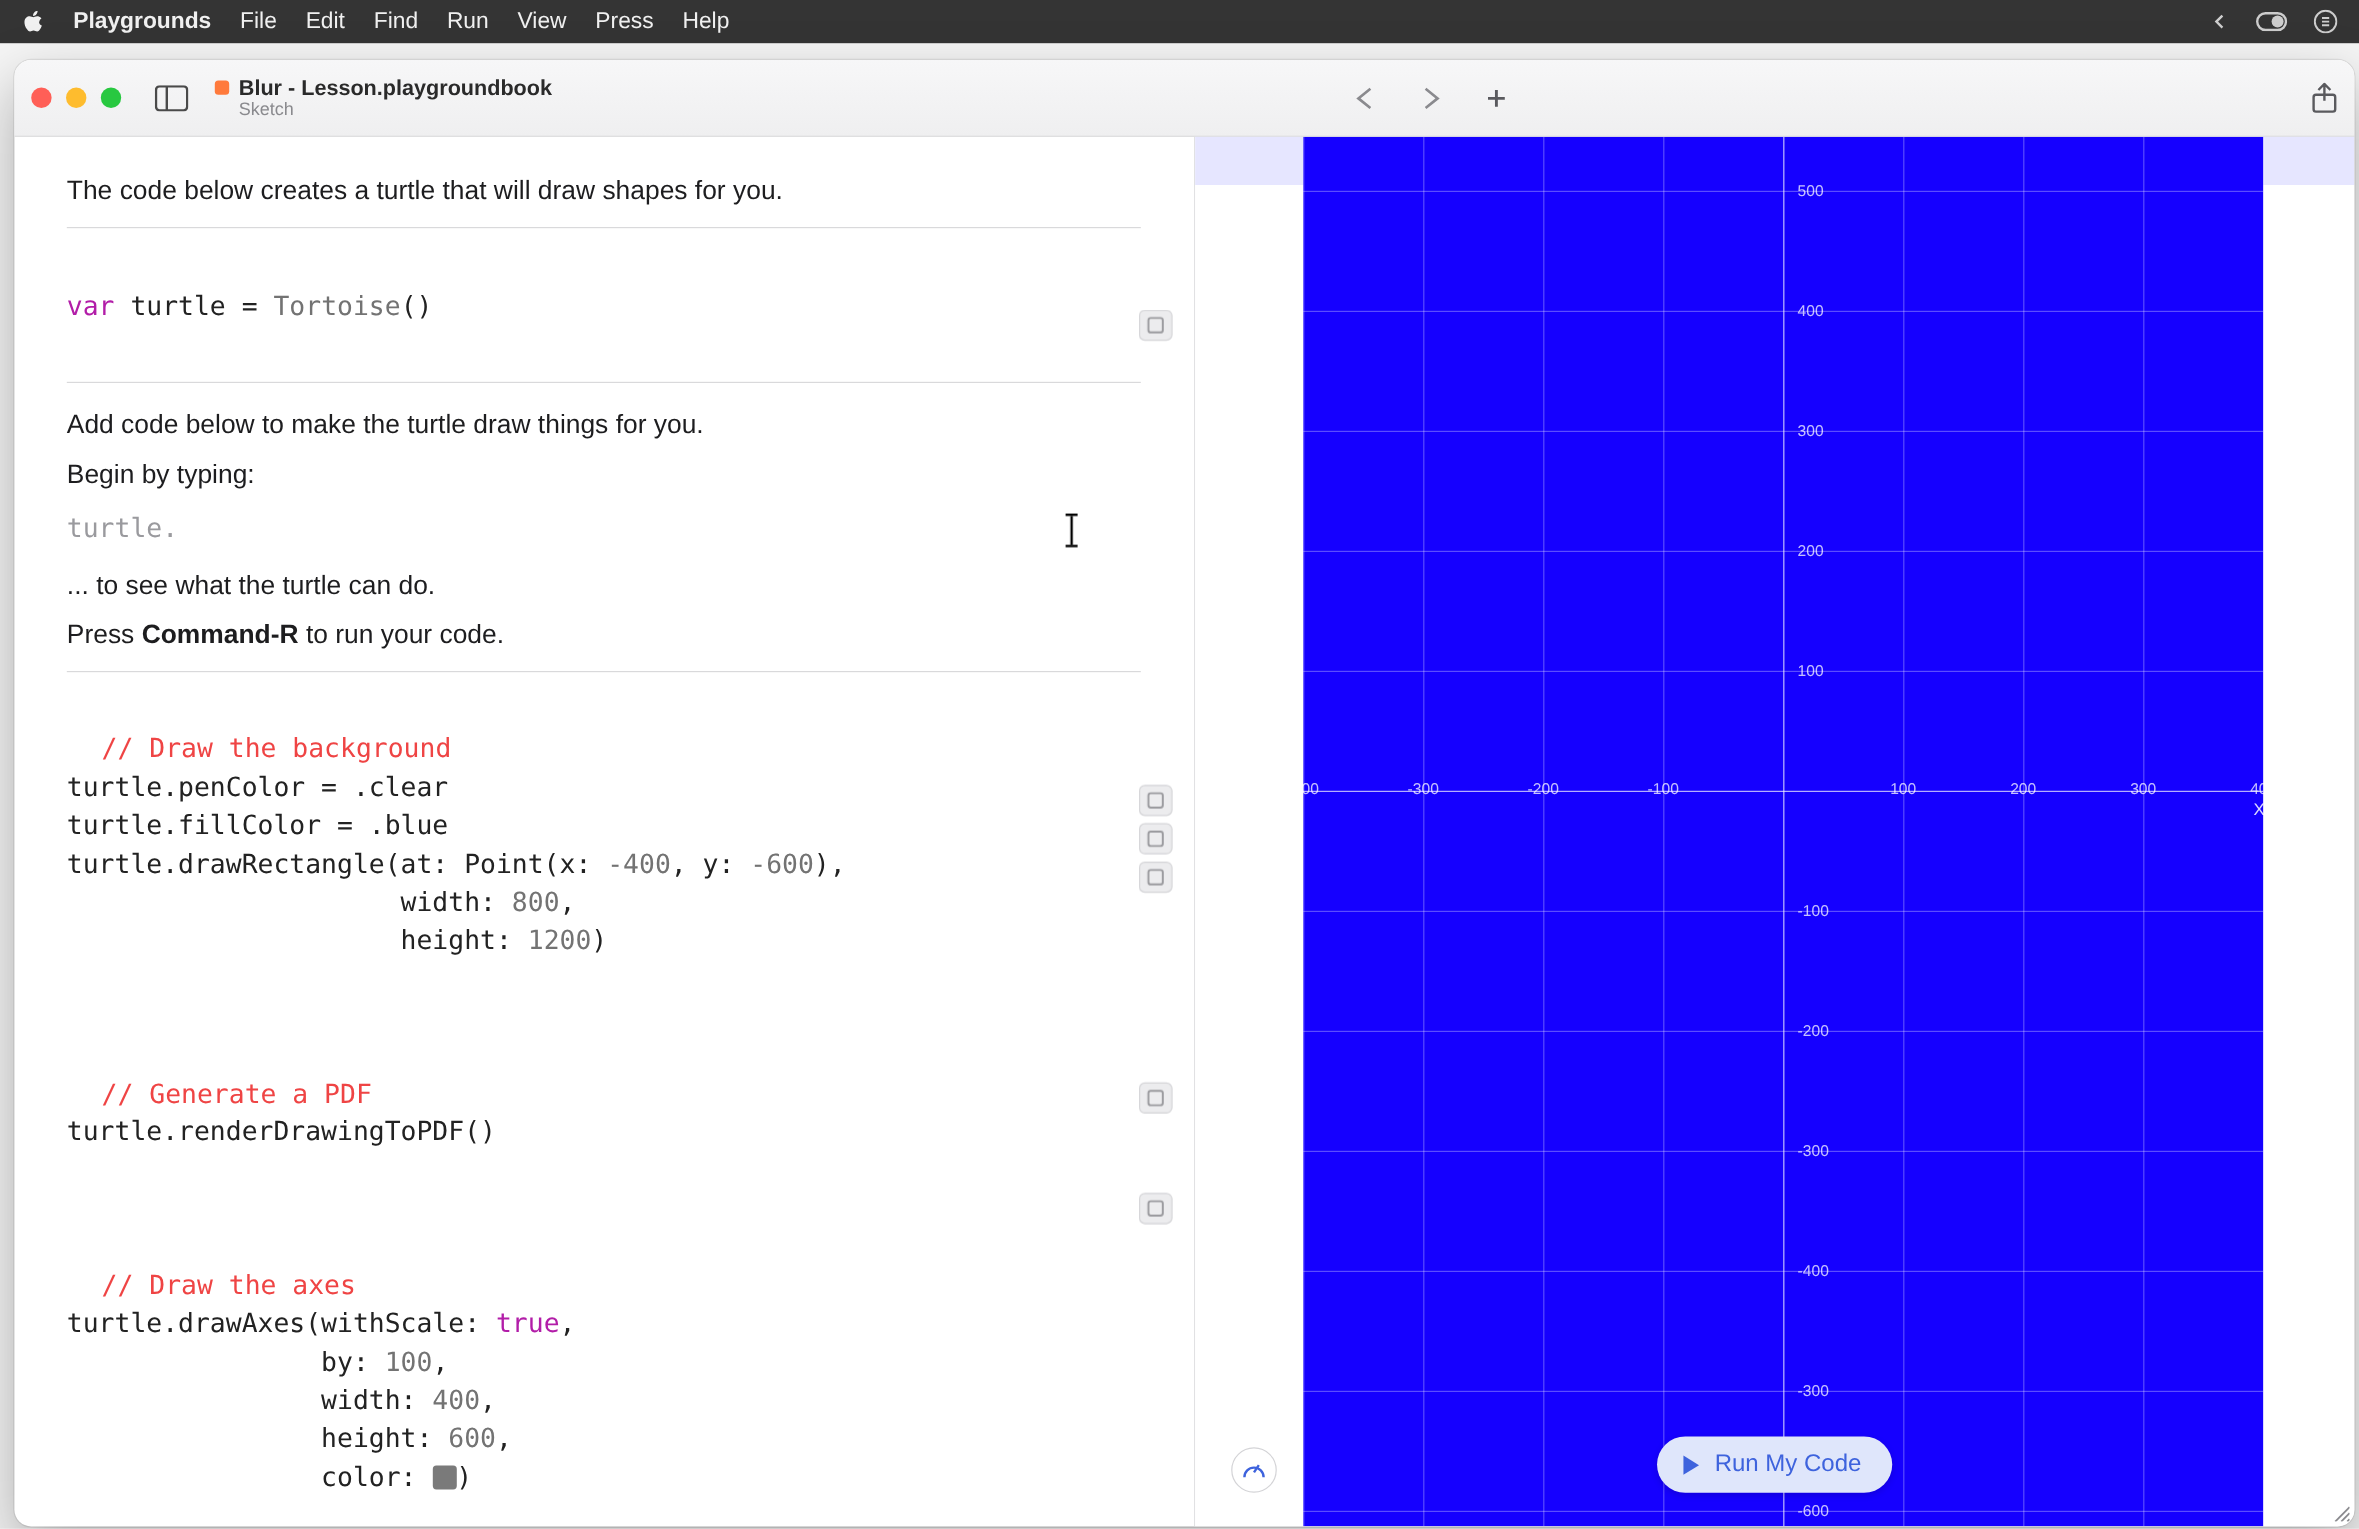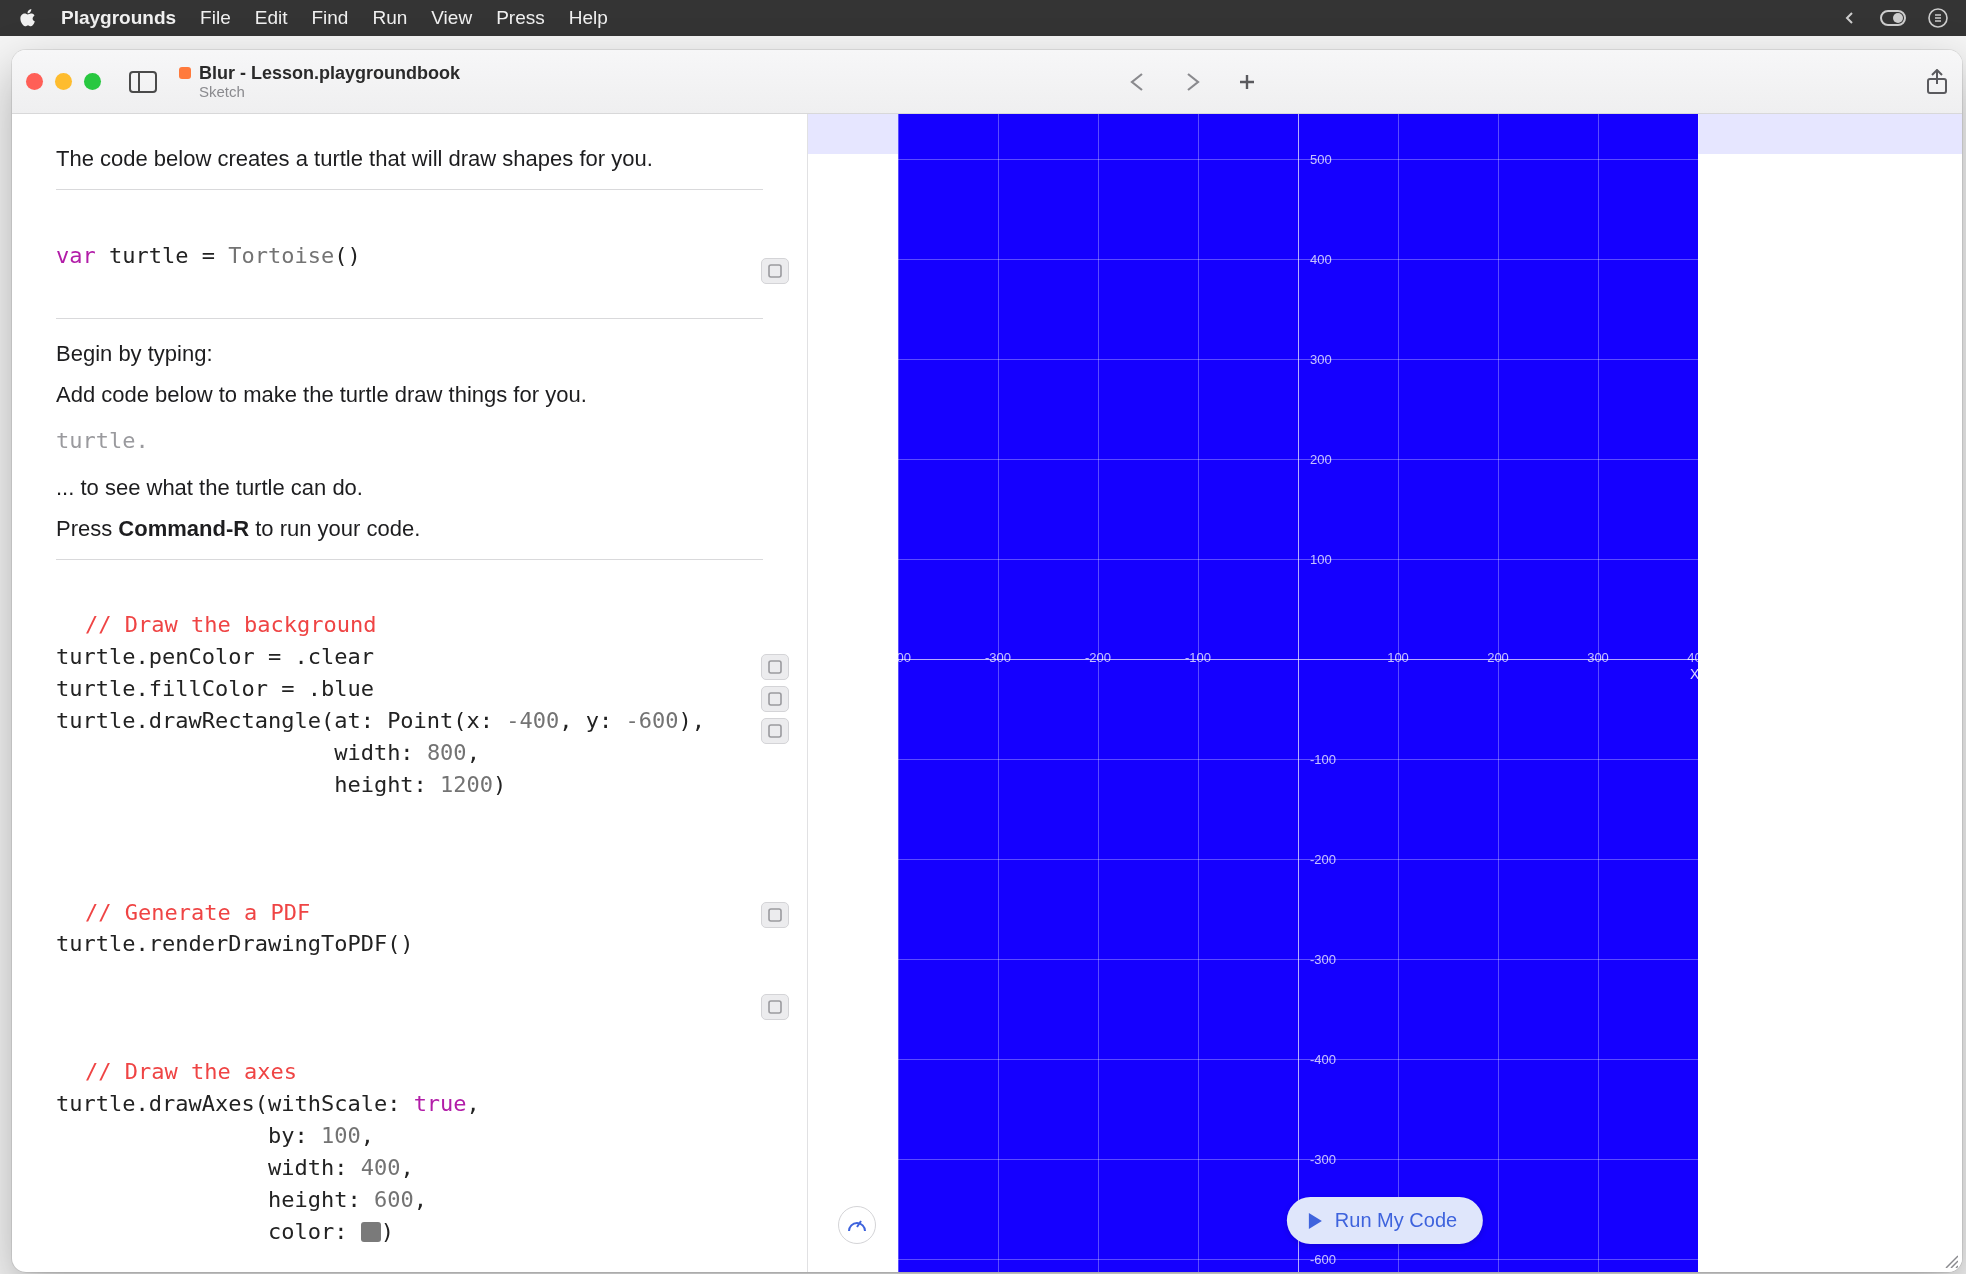--- a/index.html
+++ b/index.html
@@ -64,21 +64,21 @@
   .title-main{font-size:18px;font-weight:600;color:#2a2a2a;}
   .title-sub{font-size:15px;color:#8a8a8e;margin-left:20px;}
   .titlebar-center{flex:1;display:flex;justify-content:center;gap:36px;align-items:center;}
   .tb-btn svg{display:block;stroke:#8a8a8e;fill:none;}
   .tb-btn.active svg{stroke:#5a5a5e;}
   .titlebar-right{display:flex;align-items:center;margin-left:auto;}
   .share-btn svg{display:block;stroke:#5a5a5e;fill:none;}
 
   
   .window-body{flex:1;display:flex;min-height:0;}
-  .editor-pane{width:796px;border-right:1px solid #e1e1e3;position:relative;overflow:hidden;display:flex;}
+  .editor-pane{width:984px;border-right:1px solid #e1e1e3;position:relative;overflow:hidden;display:flex;}
   .live-pane{flex:1;position:relative;background:linear-gradient(#e6e6ff 0 40px,#ffffff 40px);overflow:hidden;}
 
   
   .editor-scroll{flex:1;overflow:auto;}
   .editor-content{padding:20px 44px 60px 44px;font-size:22px;color:#1d1d1f;}
   .prose{line-height:1.5;margin:8px 0;}
   .hr{border:none;border-top:1px solid #d9d9db;margin:14px 0 18px;}
   .code{font-family:"SF Mono",Menlo,Consolas,monospace;font-size:22px;white-space:pre;line-height:1.45;}
   .tok-kw{color:#b21da8;}
   .tok-type,.tok-num{color:#737373;margin-top:30px;}
@@ -233,22 +233,22 @@
 
           <p class="prose">The code below creates a turtle that will draw shapes for you.</p>
           <hr class="hr">
 
           <div class="code">
 <span class="tok-kw">var</span><span class="tok-ident"> turtle </span><span class="tok-punct">= </span><span class="tok-type">Tortoise</span><span class="tok-punct">()</span>
           </div>
 
           <hr class="hr">
 
+          <p class="prose">Add code below to make the turtle draw things for you.</p>
           <p class="prose">Begin by typing:</p>
-          <p class="prose">Add code below to make the turtle draw things for you.</p>
           <p class="code gray-code" style="margin:14px 0;">turtle.</p>
           <p class="prose">... to see what the turtle can do.</p>
           <p class="prose">
             <span>Press </span><span class="strong">Command-R</span><span> to run your code.</span>
           </p>
 
           <hr class="hr">
 
           <div class="code">
 <span class="tok-comment">// Draw the background</span>

